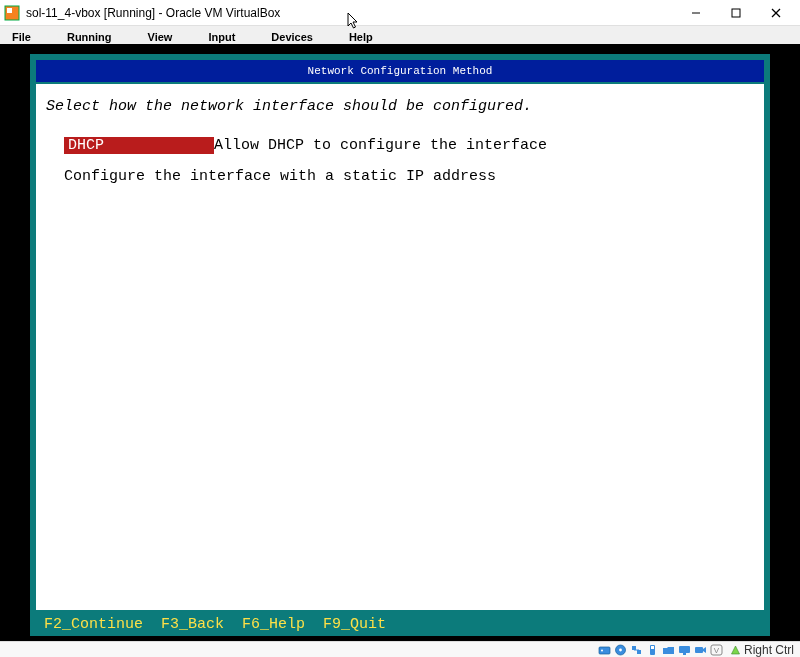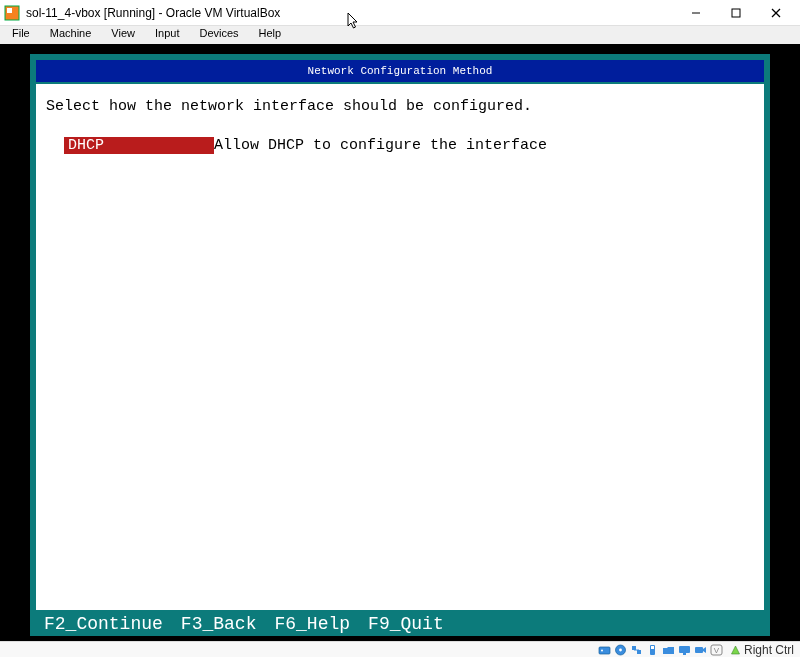--- a/index.html
+++ b/index.html
@@ -41,25 +41,26 @@
       left: 347px;
       top: 12px;
       pointer-events: none;
       z-index: 100;
     }
     
     .menubar {
       height: 18px;
       background: #f0f0f0;
       display: flex;
-      align-items: flex-start;
+      align-items: flex-end;
       font-size: 11px;
       color: #000;
       padding: 0 4px;
-      gap: 4px;
+      gap: 20px;
+      font-weight: bold;
     }
     .menubar .mitem { padding: 1px 8px; cursor: pointer; }
     
     .vm-area {
       position: absolute;
       left: 0; top: 44px;
       width: 800px;
       height: 597px;
       background: #000;
     }
@@ -88,42 +89,43 @@
     .term-body {
       position: absolute;
       left: 6px; top: 30px; right: 6px; bottom: 26px;
       background: #fff;
       color: #000;
       padding: 14px 10px;
     }
     .term-body .instruction {
       margin-bottom: 22px;
       white-space: pre;
+      font-style: italic;
     }
     .opt-row {
       display: flex;
       margin-bottom: 14px;
       padding-left: 18px;
     }
     .opt-label {
       width: 150px;
       padding: 0 4px;
     }
     .opt-label.selected {
       background: #b91c1c;
       color: #fff;
     }
     .opt-desc { flex: 1; }
     .term-footer {
       position: absolute;
       left: 6px; right: 6px; bottom: 2px;
       height: 20px;
-      color: #ffffff;
+      color: #fde047;
       font-family: "Courier New", monospace;
-      font-size: 18px;
+      font-size: 15px;
       display: flex;
       gap: 18px;
       padding-left: 8px;
       align-items: center;
     }
     
     .vbox-statusbar {
       position: absolute;
       left: 0; bottom: 0;
       width: 800px; height: 16px;
@@ -180,39 +182,40 @@
 </div>
 
 <div class="cursor-arrow">
   <svg width="14" height="18" viewBox="0 0 14 18">
     <path d="M1 1 L1 14 L4 11 L6.5 16 L8.5 15 L6 10 L10 10 Z" fill="#fff" stroke="#000" stroke-width="1"></path>
   </svg>
 </div>
 
 <div class="menubar">
   <div class="mitem">File</div>
-  <div class="mitem">Machine</div>
+  <div class="mitem">Running</div>
   <div class="mitem">View</div>
   <div class="mitem">Input</div>
   <div class="mitem">Devices</div>
   <div class="mitem">Help</div>
 </div>
 
 <div class="vm-area">
   <div class="term">
     <div class="term-header">Network Configuration Method</div>
     <div class="term-body">
       <div class="instruction">Select how the network interface should be configured.</div>
 
       <div class="opt-row">
         <div class="opt-label selected">DHCP</div>
         <div class="opt-desc">Allow DHCP to configure the interface</div>
       </div>
 
       <div class="opt-row">
+        <div class="opt-desc">Configure the interface with a static IP address</div>
       </div>
     </div>
     <div class="term-footer">
       <span>F2_Continue</span>
       <span>F3_Back</span>
       <span>F6_Help</span>
       <span>F9_Quit</span>
     </div>
   </div>
 </div>

